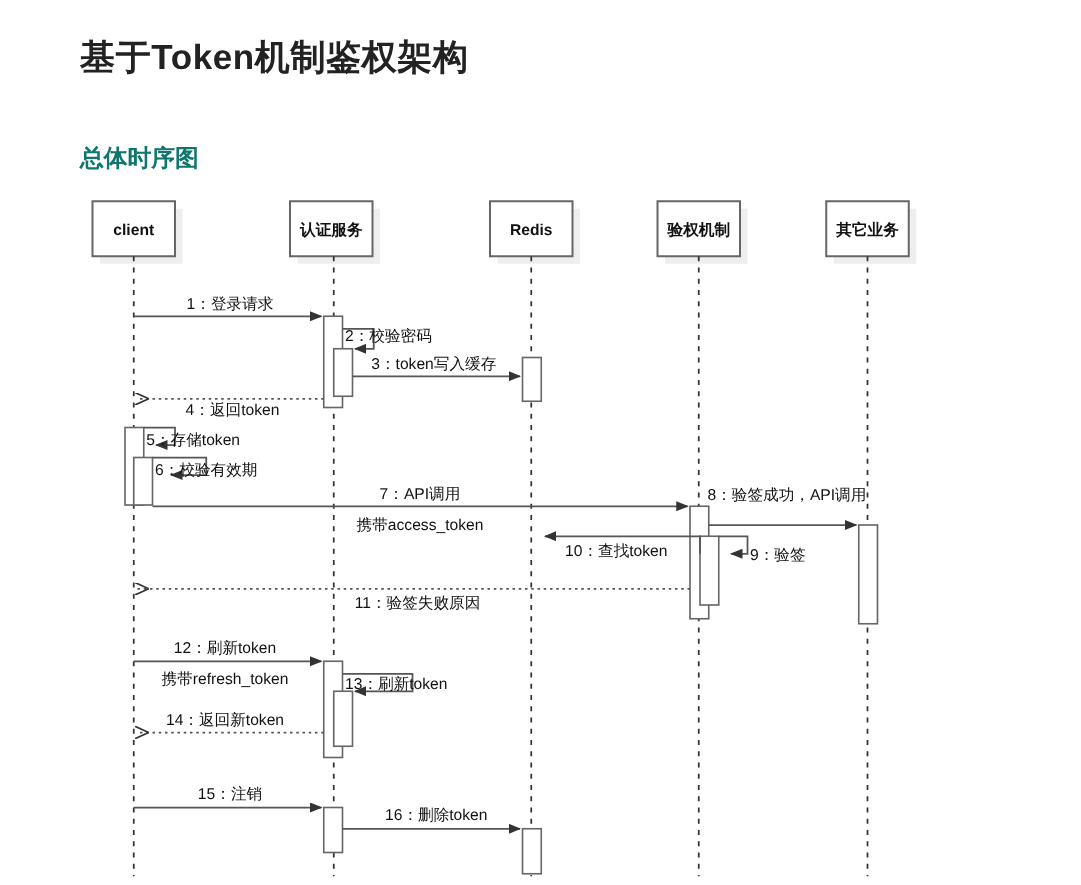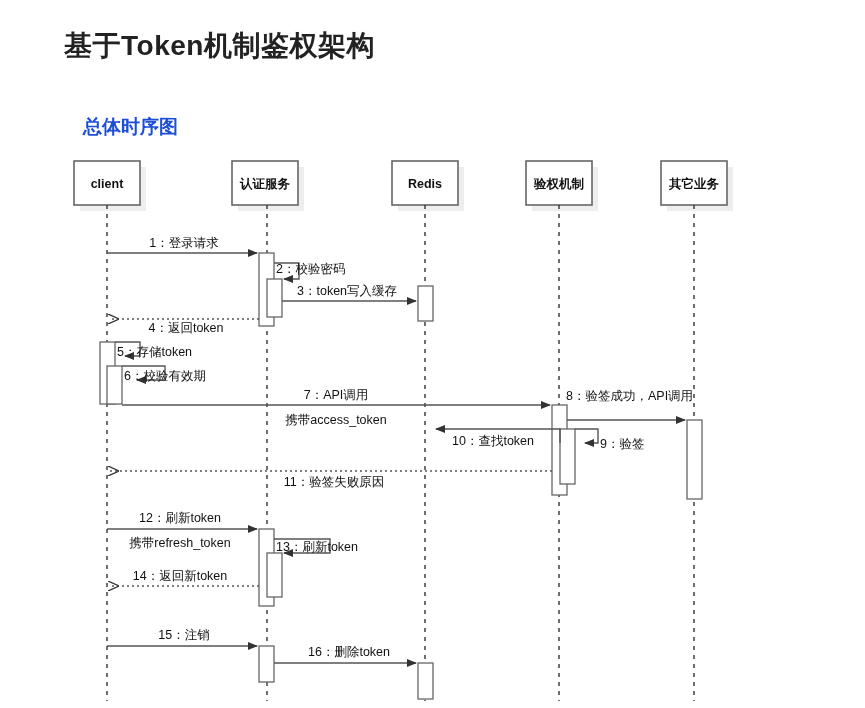--- a/index.html
+++ b/index.html
@@ -24,22 +24,21 @@
     letter-spacing: 0.5px;
     color: #222222;
     margin-top: 13px;
   }
   #section-title {
     position: absolute;
     left: 64px;
     top: 98px;
     font-size: 19px;
     font-weight: bold;
-    color: #1d4ed8;
-    margin-left: 19px;
+    color: #0f766e;
   }
   #diagram-wrap {
     position: absolute;
     left: 0;
     top: 1px;
     width: 865px;
     height: 708px;
   }
   svg { display: block; }
   .lifeline-label {

